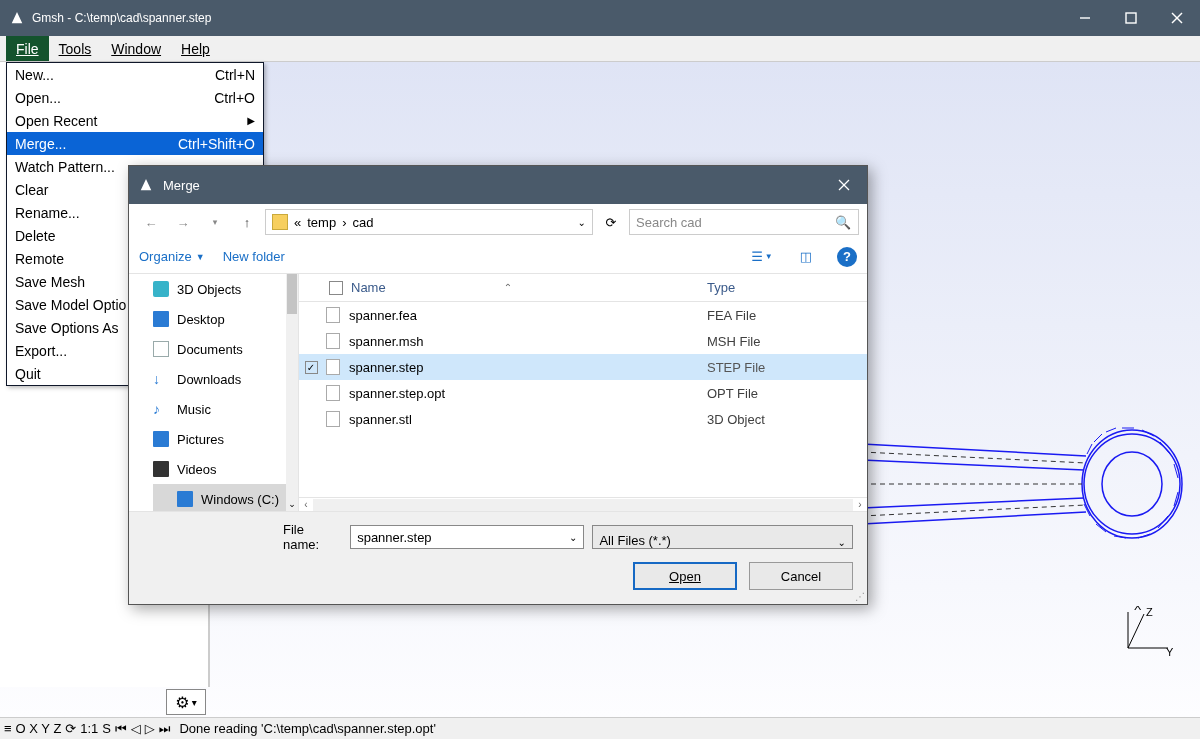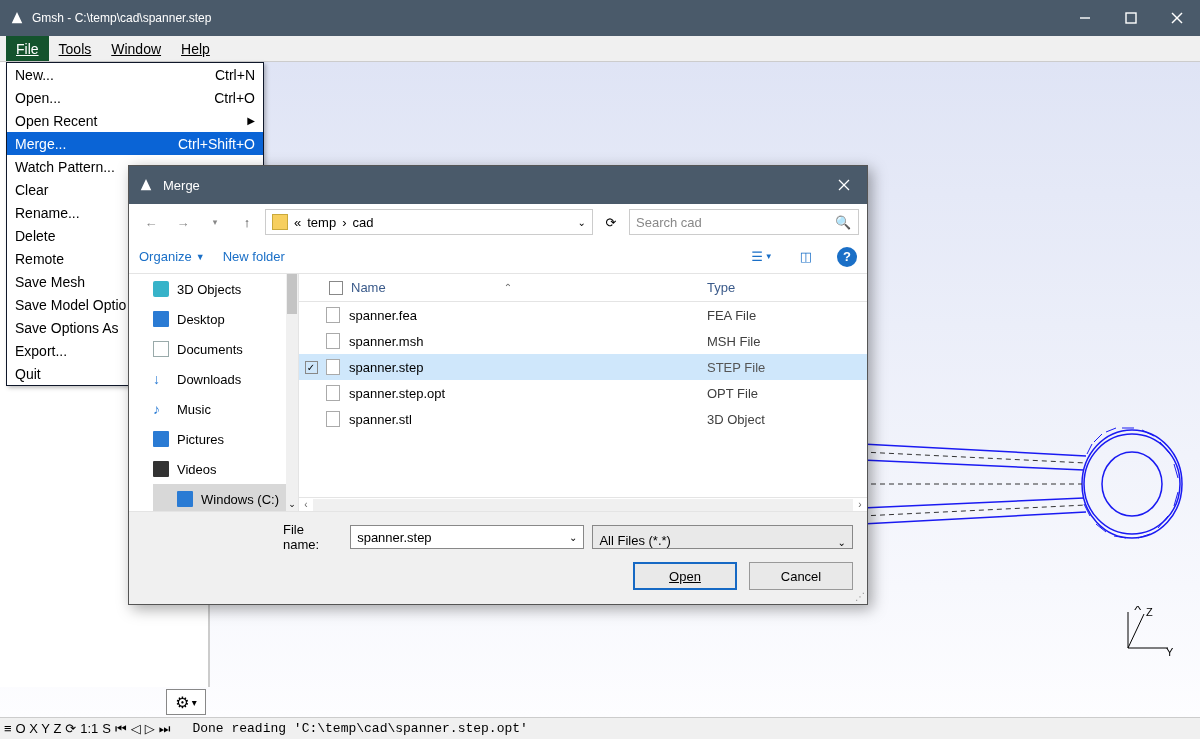--- a/index.html
+++ b/index.html
@@ -409,14 +409,14 @@
 <div class="statusbar">
   <span>≡</span>
   <span>O X Y Z</span>
   <span>⟳</span>
   <span>1:1</span>
   <span>S</span>
   <span>⏮</span>
   <span>◁</span>
   <span>▷</span>
   <span>⏭</span>
-  <span style="margin-left:18px;font-family:Liberation Mono, monospace;">Done reading 'C:\temp\cad\spanner.step.opt'</span>
+  <span style="margin-left:5px;">Done reading 'C:\temp\cad\spanner.step.opt'</span>
 </div>
 
 </body></html>

